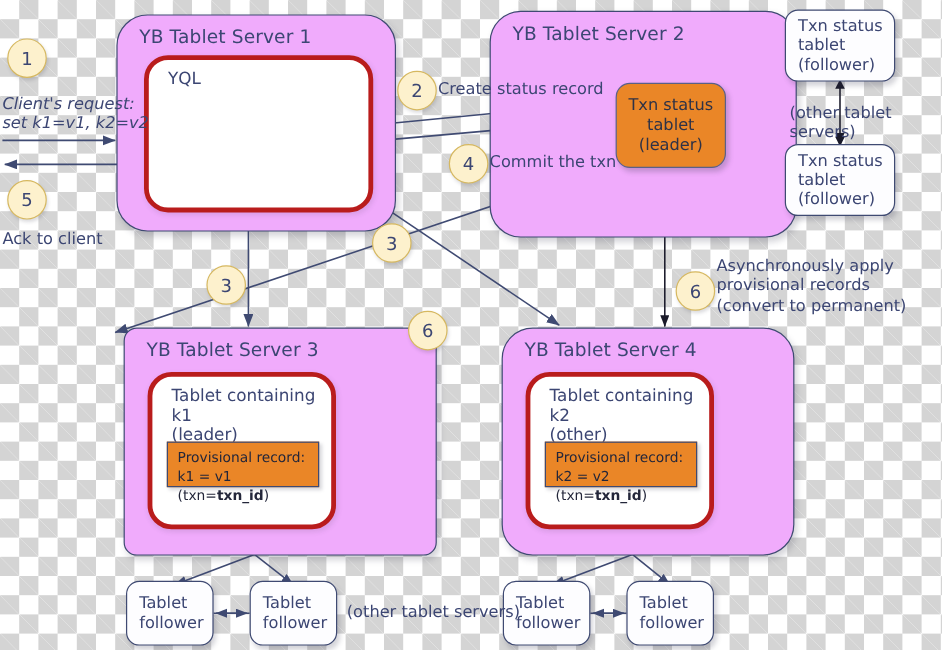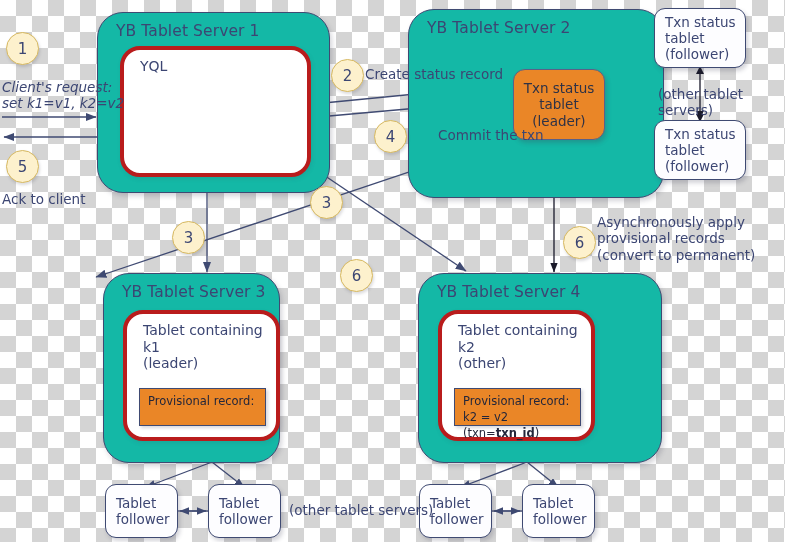--- a/index.html
+++ b/index.html
@@ -12,21 +12,21 @@
       #ffffff;
     background-size:32px 32px;
     background-position:0 0,16px 16px;
     overflow:hidden;
   }
   #stage{position:relative;width:785px;height:542px;}
   #wires{position:absolute;left:0;top:0;width:785px;height:542px;pointer-events:none;z-index:1;}
 
   .server{
     position:absolute;z-index:2;
-    background:#14b8a6;
+    background:#f0abfc;
     border:1.4px solid #3f4a72;
     border-radius:26px;
     box-shadow:2px 3px 5px rgba(60,60,80,.22);
     box-sizing:border-box;
   }
   .server-title{
     position:absolute;left:18px;top:9px;
     font-size:15.5px;color:#3c4673;letter-spacing:.1px;
     white-space:nowrap;
   }
@@ -55,21 +55,21 @@
     white-space:pre-line;
     box-sizing:border-box;
   }
   .orange-rect{
     position:absolute;
     background:#ea8627;
     border:1.4px solid #3f4a72;
     box-shadow:2px 2px 3px rgba(60,60,80,.2);
     box-sizing:border-box;
     padding:5px 8px;
-    font-size:11.5px;color:#23263a;line-height:1.38;margin-top:20px;
+    font-size:11.5px;color:#23263a;line-height:1.38;
   }
   .orange-rect b{font-weight:bold;}
   .small-box{
     position:absolute;z-index:2;
     background:#fdfdff;
     border:1.3px solid #3f4a72;
     border-radius:11px;
     box-shadow:2px 3px 4px rgba(60,60,80,.22);
     box-sizing:border-box;
     display:flex;align-items:center;
@@ -162,27 +162,28 @@
 (leader)</div>
   </div>
 
   <div class="small-box" style="left:654px;top:8px;width:92px;height:60px;">Txn status
 tablet
 (follower)</div>
   <div class="small-box" style="left:654px;top:120px;width:92px;height:60px;">Txn status
 tablet
 (follower)</div>
 
-  <div class="server" style="left:103px;top:273px;width:177px;height:190px;">
+  <div class="server" style="left:103px;top:273px;width:261px;height:190px;border-radius:11px;">
     <div class="server-title">YB Tablet Server 3</div>
     <div class="inner-panel" style="left:19px;top:36px;width:157px;height:131px;">
       <div class="inner-title">Tablet containing k1
 (leader)</div>
       <div class="orange-rect" style="left:12px;top:54px;width:127px;height:38px;">
         <div>Provisional record:</div>
+        <div><span>k1 = v1 (txn=</span><b>txn_id</b><span>)</span></div>
       </div>
     </div>
   </div>
 
   <div class="server" style="left:418px;top:273px;width:244px;height:190px;">
     <div class="server-title">YB Tablet Server 4</div>
     <div class="inner-panel" style="left:19px;top:36px;width:157px;height:131px;">
       <div class="inner-title">Tablet containing k2
 (other)</div>
       <div class="orange-rect" style="left:12px;top:54px;width:127px;height:38px;">
@@ -207,20 +208,20 @@
   <div class="step" style="left:310px;top:186px;">3</div>
   <div class="step" style="left:374px;top:120px;">4</div>
   <div class="step" style="left:6px;top:150px;">5</div>
   <div class="step" style="left:340px;top:259px;">6</div>
   <div class="step" style="left:563px;top:226px;">6</div>
 
   <div class="lbl" style="left:2px;top:79px;font-style:italic;">Client's request:
 set k1=v1, k2=v2</div>
   <div class="lbl" style="left:2px;top:191px;">Ack to client</div>
   <div class="lbl" style="left:365px;top:66px;">Create status record</div>
-  <div class="lbl" style="left:408px;top:127px;padding-left:30px;">Commit the txn</div>
+  <div class="lbl" style="left:408px;top:127px;">Commit the txn</div>
   <div class="lbl" style="left:597px;top:214px;">Asynchronously apply
 provisional records
 (convert to permanent)</div>
   <div class="lbl" style="left:658px;top:86px;">(other tablet servers)</div>
   <div class="lbl" style="left:289px;top:502px;">(other tablet servers)</div>
 
 </div>
 
 </body></html>

